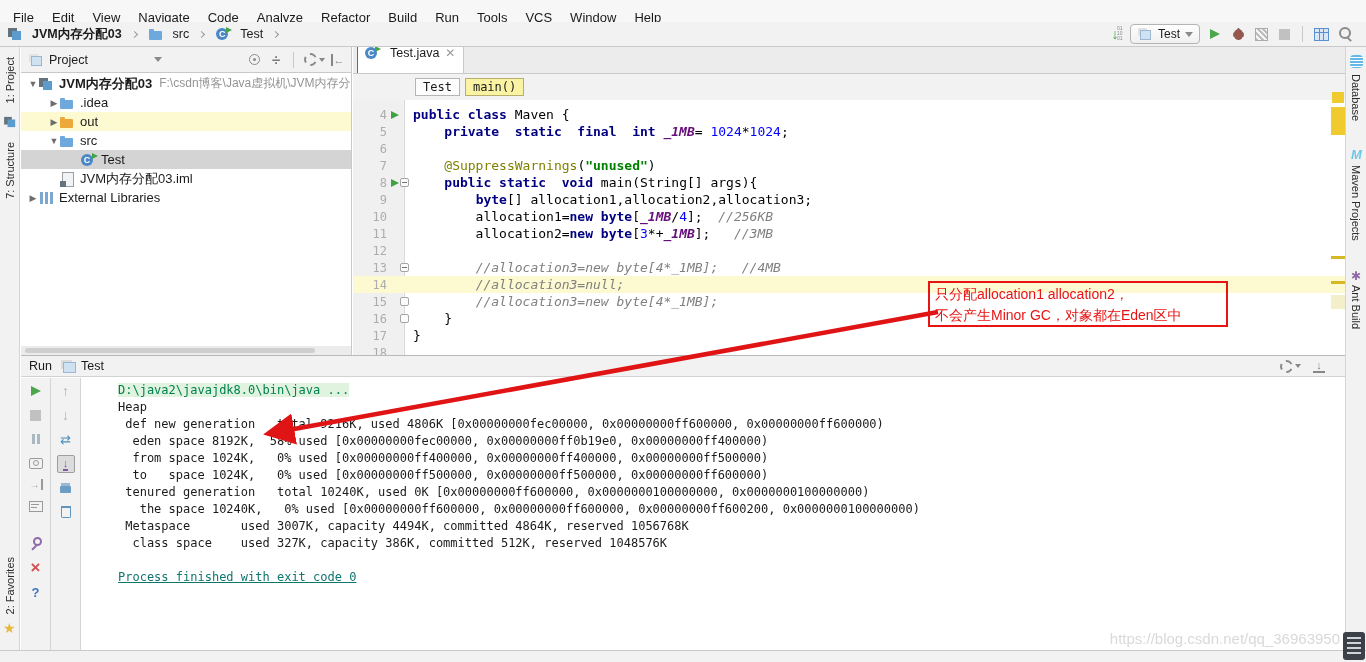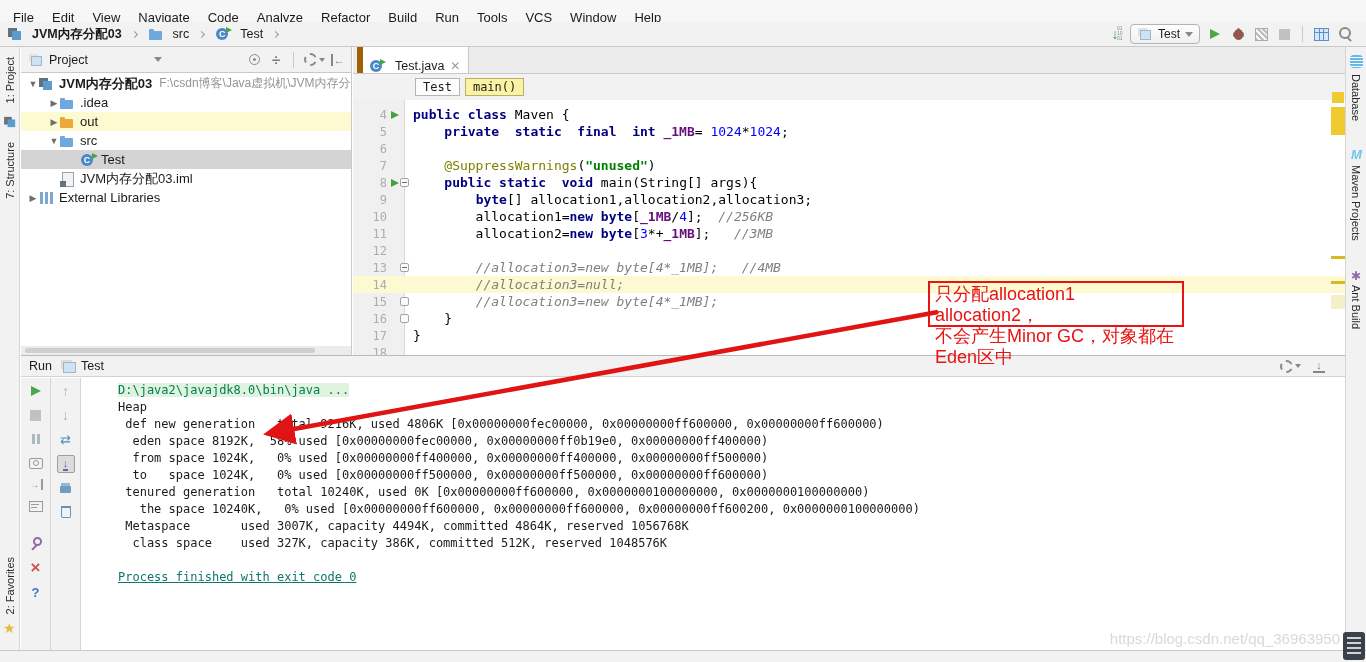--- a/index.html
+++ b/index.html
@@ -108,40 +108,40 @@
   .t-iml::before { content:""; position:absolute; left:2px; top:0; width:10px; height:13px; background:#f1f3f4; border:1px solid #9aa0a6; }
   .t-iml::after { content:""; position:absolute; left:0; bottom:-1px; width:6px; height:6px; background:#64727c; }
   .t-libs::before { content:""; position:absolute; left:1px; top:1px; width:13px; height:12px;
       background:linear-gradient(90deg,#7ba7d0 0 3px,transparent 3px 5px,#7ba7d0 5px 8px,transparent 8px 10px,#7ba7d0 10px 13px); }
   .hscroll { position:absolute; left:0; bottom:0; width:100%; height:9px; background:#ececec; }
   .hscroll::before { content:""; position:absolute; left:4px; top:2px; width:290px; height:5px; background:#cfcfcf; border-radius:3px; }
 
   
   .editor { position:absolute; left:353px; top:47px; width:992px; height:308px; background:#fff; overflow:hidden; }
   .tabbar { height:27px; background:#ececec; border-bottom:1px solid #c9c9c9; display:flex; align-items:flex-end; }
-  .tab { height:27px; background:#fff; border-right:1px solid #c9c9c9; border-left:6px solid #a16207;
-         display:flex; align-items:flex-end; gap:6px; padding:0 8px 0 7px; font-size:12.5px; margin-left:4px; }
+  .tab { height:27px; background:#fff; border-right:1px solid #c9c9c9; border-left:1px solid #a16207;
+         display:flex; align-items:flex-start; gap:6px; padding:0 8px 0 7px; font-size:12.5px; margin-left:4px; }
   .tab-close { color:#9a9a9a; font-size:12px; }
   .ed-crumbs { height:26px; background:#f2f2f2; display:flex; align-items:center; gap:5px; padding-left:62px;
                font-family:"DejaVu Sans Mono",monospace; font-size:12px; }
   .chip { border:1px solid #b5b5b5; background:#fdfdfd; padding:1px 7px; }
   .chip.hl { background:#faf3a4; border-color:#b5b06b; }
   .code { position:absolute; left:0; top:53px; right:0; bottom:0; font-family:"DejaVu Sans Mono",monospace; font-size:13px; }
   .gutter-bg { position:absolute; left:0; top:0; width:52px; height:100%; background:#f0f0f0; border-right:1px solid #d9d9d9; }
   .code-line { position:absolute; left:0; height:17px; width:100%; display:flex; align-items:center; }
   .code-line.hl { background:#fdf9d0; }
   .ln { position:absolute; left:0; width:34px; text-align:right; color:#adadad; font-size:12px; }
   .run-mark { position:absolute; left:38px; border-left:8px solid #3fa13f; border-top:4.5px solid transparent; border-bottom:4.5px solid transparent; }
   .fold-mark { position:absolute; left:47px; width:9px; height:9px; background:#fbfbfb; border:1px solid #a5a5a5; border-radius:2px; }
   .fold-mark.minus::before { content:""; position:absolute; left:1px; top:3px; width:5px; height:1px; background:#707070; }
   .code-text { position:absolute; left:60px; white-space:pre; }
   .tk-kw { color:#000080; font-weight:bold; }
   .tk-p { color:#000; }
   .tk-c { color:#808080; font-style:italic; }
-  .tk-con { color:#660e7a; font-weight:bold; }
+  .tk-con { color:#660e7a; font-style:italic; font-weight:bold; }
   .tk-ann { color:#808000;text-align:center; }
   .tk-str { color:#008000; font-weight:bold; }
   .tk-num { color:#0000ff; }
   .stripe-mark { position:absolute; z-index:5; }
 
   
   .run-panel { position:absolute; left:21px; top:355px; width:1324px; height:295px; background:#fff; }
   .run-header { height:22px; background:#f2f2f2; border-top:1px solid #b9b9b9; border-bottom:1px solid #d2d2d2;
                 display:flex; align-items:center; gap:8px; padding:0 8px; font-size:12.5px; }
   .run-tab { display:flex; align-items:center; gap:5px; }
@@ -149,22 +149,22 @@
   .run-header .spacer { flex:1; }
   .console-col { position:absolute; top:23px; bottom:0; display:flex; flex-direction:column; align-items:center;
                  padding-top:5px; gap:8px; background:#f2f2f2; border-right:1px solid #d5d5d5; width:30px; }
   .console { position:absolute; left:60px; top:23px; right:0; bottom:0; background:#fff; padding:4px 0 0 37px;
              font-family:"DejaVu Sans Mono",monospace; font-size:12px; line-height:17px; white-space:pre; }
   .console-path { color:#008050; background:#dff3df; }
   .console-exit { color:#0f766e;text-decoration:underline; }
 
   
   .statusbar { position:absolute; left:0; bottom:0; width:1366px; height:12px; background:#f2f2f2; border-top:1px solid #c9c9c9; }
-  .annotation-box { position:absolute; left:928px; top:281px; width:256px; height:46px; border:2px solid #e81313;
-                    color:#e81313; font-size:18px; line-height:21px; padding:1px 5px; z-index:52; }
+  .annotation-box { position:absolute; left:928px; top:281px; width:300px; height:46px; border:2px solid #e81313;
+                    color:#e81313; font-size:14px; line-height:21px; padding:1px 5px; z-index:52; }
   .arrow-overlay { position:absolute; left:0; top:0; z-index:51; pointer-events:none; }
   .watermark { position:absolute; right:26px; top:630px; color:#d9d9d9; font-size:15px; z-index:60; }
   .wm-logo { position:absolute; right:1px; top:632px; width:22px; height:28px; background:#3c4049; border-radius:3px; z-index:61; }
   .wm-logo::before { content:""; position:absolute; left:4px; top:5px; width:14px; height:18px;
       background:repeating-linear-gradient(#cfd3da 0 2px,transparent 2px 5px); }
 </style>
 </head>
 <body>
 
 <div class="menubar" id="menubar">

